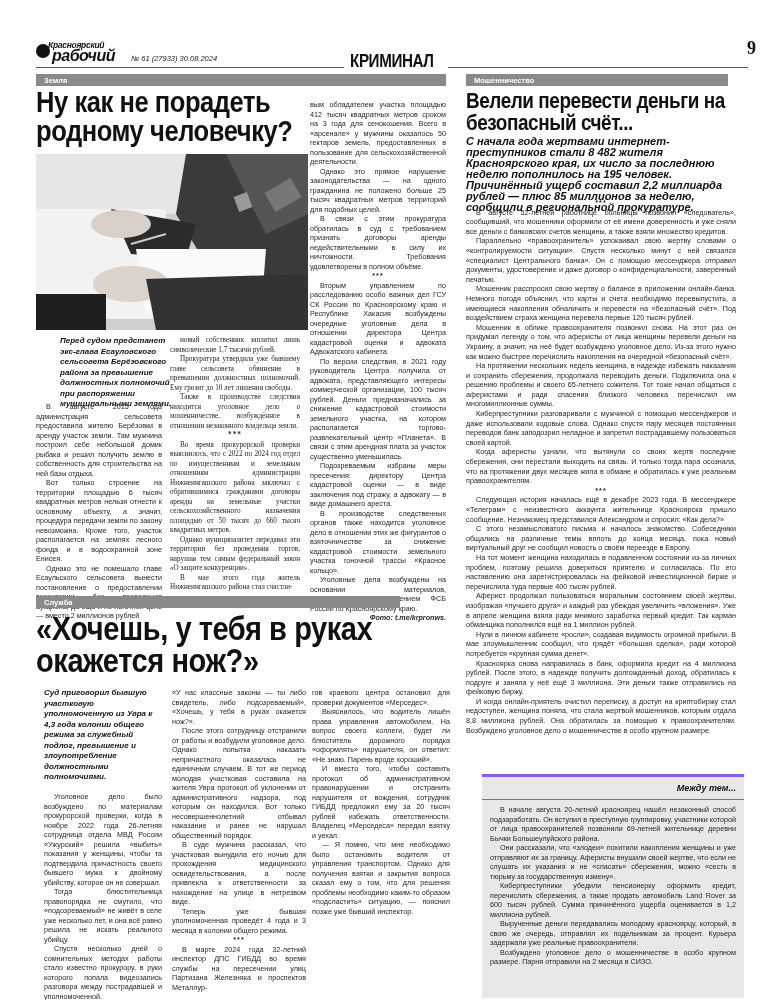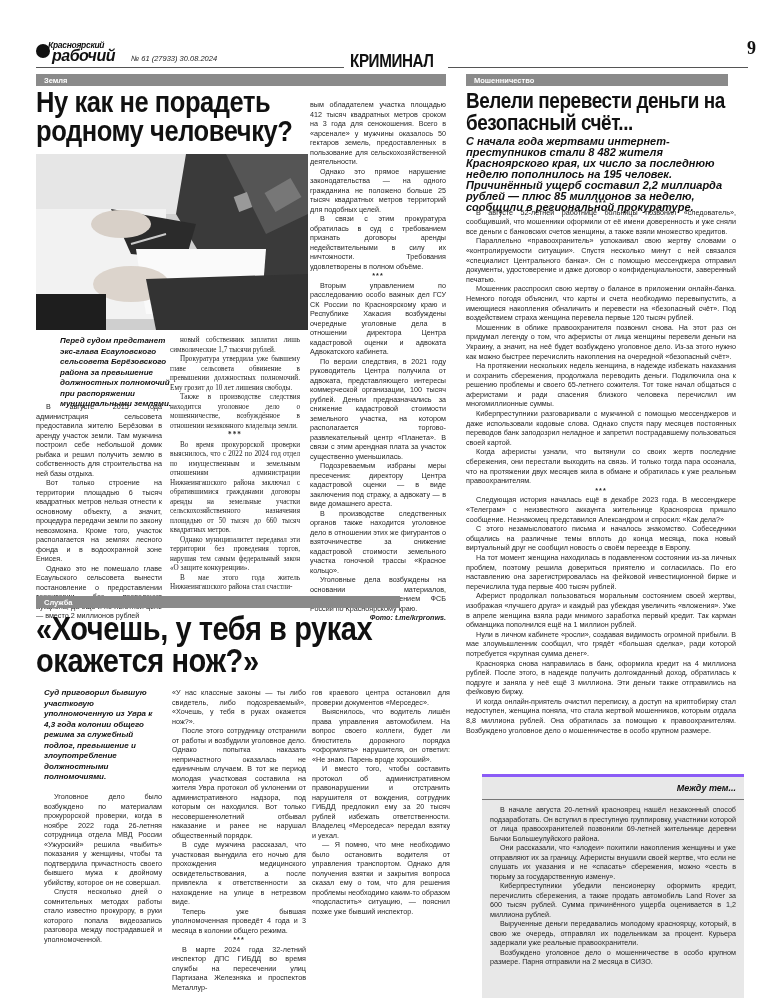--- a/index.html
+++ b/index.html
@@ -152,20 +152,21 @@
     <p>Возбуждено уголовное дело о мошенничестве в особо крупном размере. Парня отправили на 2 месяца в СИЗО.</p>
   </div>
 </div>
 
 <div class="rubric" style="left:36px; top:608px; width:364px; top:596px;">Служба</div>
 <div class="headline h3">«Хочешь, у тебя в руках окажется нож?»</div>
 <div class="lead lead3">Суд приговорил бывшую участковую уполномоченную из Увра к 4,3 года колонии общего режима за служебный подлог, превышение и злоупотребление должностными полномочиями.</div>
 
 <div class="col c3a">
   <p>Уголовное дело было возбуждено по материалам прокурорской проверки, когда в ноябре 2022 года 26-летняя сотрудница отдела МВД России «Ужурский» решила «выбить» показания у женщины, чтобы та подтвердила причастность своего бывшего мужа к двойному убийству, которое он не совершал.</p>
+  <p>Тогда блюстительница правопорядка не смутило, что «подозреваемый» не живёт в селе уже несколько лет, и она всё равно решила не искать реального убийцу.</p>
   <p>Спустя несколько дней о сомнительных методах работы стало известно прокурору, в руки которого попала видеозапись разговора между пострадавшей и уполномоченной.</p>
 
 </div>
 <div class="col c3b">
   <p style="text-indent:0">«У нас классные законы — ты либо свидетель, либо подозреваемый», «Хочешь, у тебя в руках окажется нож?».</p>
   <p>После этого сотрудницу отстранили от работы и возбудили уголовное дело. Однако попытка наказать непричастного оказалась не единичным случаем. В тот же период молодая участковая составила на жителя Увра протокол об уклонении от административного надзора, под которым он находился. Вот только несовершеннолетний отбывал наказание и ранее не нарушал общественный порядок.</p>
   <p>В суде мужчина рассказал, что участковая вынудила его ночью для прохождения медицинского освидетельствования, а после привлекла к ответственности за нахождение на улице в нетрезвом виде.</p>
   <p>Теперь уже бывшая уполномоченная проведёт 4 года и 3 месяца в колонии общего режима.</p>
   <p class="stars">***</p>
   <p>В марте 2024 года 32-летний инспектор ДПС ГИБДД во время службы на пересечении улиц Партизана Железняка и проспектов Металлур-</p>

